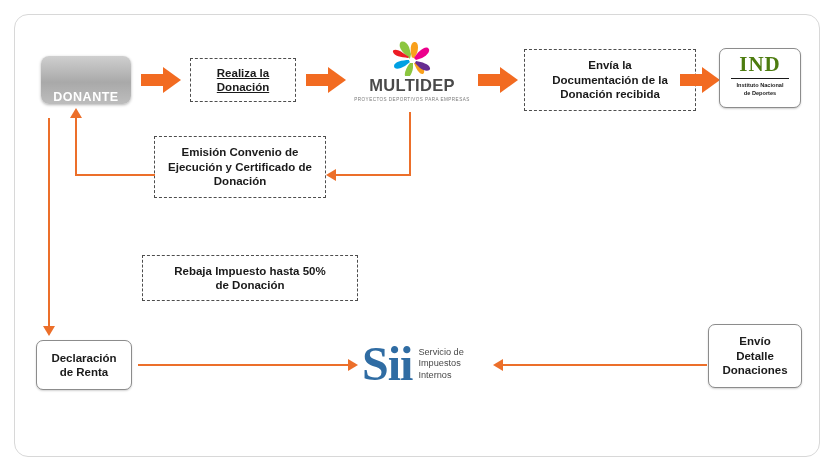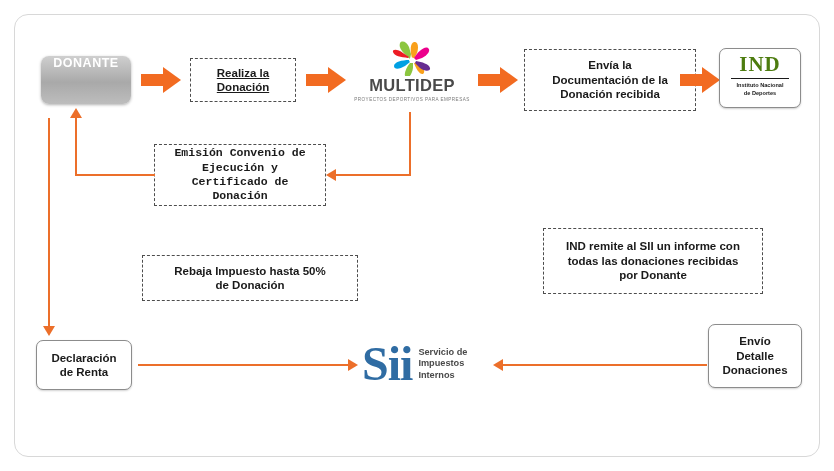--- a/index.html
+++ b/index.html
@@ -61,21 +61,21 @@
   .donante {
     position: absolute;
     left: 41px;
     top: 56px;
     width: 90px;
     height: 48px;
     border-radius: 8px;
     background: linear-gradient(180deg, #cfcfcf 0%, #a9a9a9 55%, #bdbdbd 100%);
     box-shadow: 0 1px 3px rgba(0,0,0,0.3);
     display: flex;
-    align-items: flex-start;
+    align-items: flex-end;
     justify-content: center;
     color: #ffffff;
     font-size: 12.5px;
     font-weight: bold;
     letter-spacing: 0.5px;
   }
 
   
   .arrow-blk {
     position: absolute;
@@ -284,21 +284,21 @@
     <div class="head"></div>
   </div>
 
   <div class="ind">
     <div class="ind-word">IND</div>
     <div class="ind-rule"></div>
     <div class="ind-sub" style="white-space:pre-line;">Instituto Nacional
 de Deportes</div>
   </div>
 
-  <div class="box dashed" style="left:154px; top:144px; width:172px; height:62px;font-family:Liberation Mono, monospace;">
+  <div class="box dashed" style="left:154px; top:136px; width:172px; height:62px;">
     <span style="white-space:pre-line;">Emisión Convenio de
 Ejecución y Certificado de
 Donación</span>
   </div>
 
   <div class="line-v" style="left:409px; top:112px; height:64px;"></div>
   <div class="line-h" style="left:336px; top:174px; width:74px;"></div>
   <div class="tip tip-left" style="left:326px; top:169px;"></div>
 
   <div class="line-h" style="left:75px; top:174px; width:80px;"></div>
@@ -306,37 +306,32 @@
   <div class="tip tip-up" style="left:70px; top:108px;"></div>
 
   <div class="line-v" style="left:48px; top:118px; height:208px;"></div>
   <div class="tip tip-down" style="left:43px; top:326px;"></div>
 
   <div class="box dashed" style="left:142px; top:255px; width:216px; height:46px;">
     <span style="white-space:pre-line;">Rebaja Impuesto hasta 50%
 de Donación</span>
   </div>
 
-  <div class="box dashed" style="left:543px; top:228px; width:220px; height:66px;">
-    <span style="white-space:pre-line;">IND remite al SII un informe con
-todas las donaciones recibidas
-por Donante</span>
-  </div>
 
   <div class="box solid" style="left:36px; top:340px; width:96px; height:50px;">
     <span style="white-space:pre-line;">Declaración
 de Renta</span>
   </div>
 
   <div class="line-h" style="left:138px; top:364px; width:212px;"></div>
   <div class="tip tip-right" style="left:348px; top:359px;"></div>
 
   <div class="sii">
     <div class="sii-word">Sii</div>
-    <div class="sii-text" style="white-space:pre-line;font-weight:bold;">Servicio de
+    <div class="sii-text" style="white-space:pre-line;">Servicio de
 Impuestos
 Internos</div>
   </div>
 
   <div class="box solid" style="left:708px; top:324px; width:94px; height:64px;">
     <span style="white-space:pre-line;">Envío
 Detalle
 Donaciones</span>
   </div>
 

